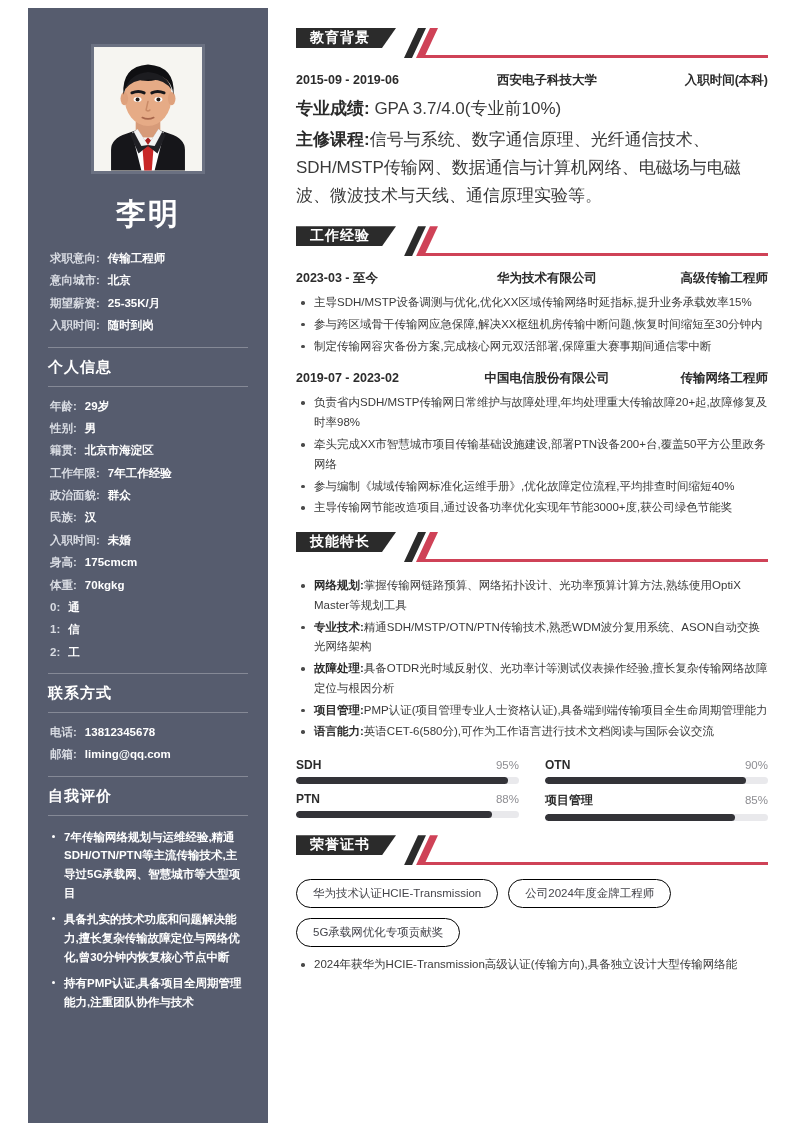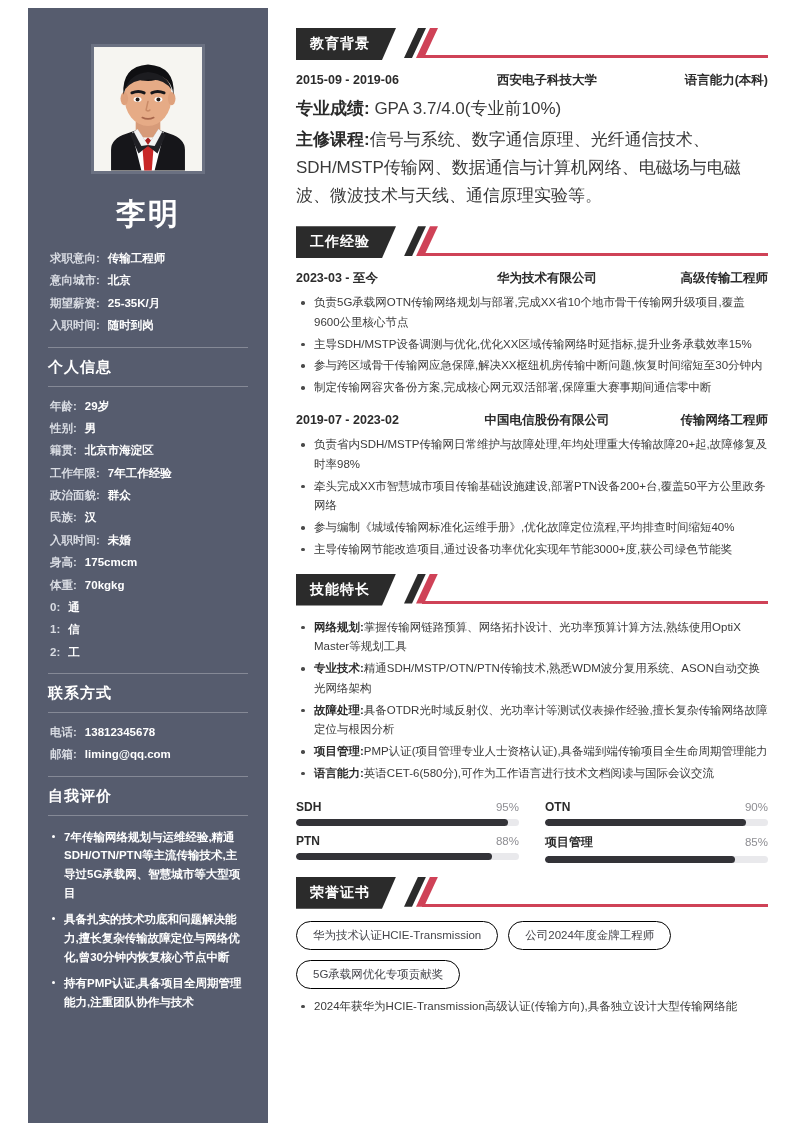--- a/index.html
+++ b/index.html
@@ -111,21 +111,21 @@
   }
 
   .sec-head {
     position: relative;
     height: 30px;
     margin-bottom: 14px;
   }
   .sec-badge {
     position: absolute;
     left: 0; top: 0;
-    height: 32px;
+    height: 20px;
     background: #2b2b2b;
     color: #ffffff;
     font-size: 14px;
     font-weight: 700;
     letter-spacing: 1px;
     display: flex;
     align-items: center;
     padding: 0 26px 0 14px;
     clip-path: polygon(0 0, 100% 0, calc(100% - 14px) 100%, 0 100%);
   }
@@ -402,21 +402,21 @@
       <div class="sec-head">
         <div class="sec-badge">教育背景</div>
         <div class="sec-slash"></div>
         <div class="sec-slash-red"></div>
         <div class="sec-line"></div>
       </div>
       <div class="edu-block">
         <div class="entry-head">
           <span class="eh-date">2015-09 - 2019-06</span>
           <span class="eh-org">西安电子科技大学</span>
-          <span class="eh-role">语言能力(本科)</span>
+          <span class="eh-role">入职时间(本科)</span>
         </div>
         <div class="detail-line">
           <b>专业成绩:</b><span> GPA 3.7/4.0(专业前10%)</span>
         </div>
         <div class="detail-line">
           <b>主修课程:</b><span>信号与系统、数字通信原理、光纤通信技术、SDH/MSTP传输网、数据通信与计算机网络、电磁场与电磁波、微波技术与天线、通信原理实验等。</span>
         </div>
       </div>
     </section>
 
@@ -428,21 +428,20 @@
         <div class="sec-line"></div>
       </div>
 
       <div class="work-block">
         <div class="entry-head">
           <span class="eh-date">2023-03 - 至今</span>
           <span class="eh-org">华为技术有限公司</span>
           <span class="eh-role">高级传输工程师</span>
         </div>
         <ul class="bullets">
-          <li>负责5G承载网OTN传输网络规划与部署,完成XX省10个地市骨干传输网升级项目,覆盖9600公里核心节点</li>
           <li>主导SDH/MSTP设备调测与优化,优化XX区域传输网络时延指标,提升业务承载效率15%</li>
           <li>参与跨区域骨干传输网应急保障,解决XX枢纽机房传输中断问题,恢复时间缩短至30分钟内</li>
           <li>制定传输网容灾备份方案,完成核心网元双活部署,保障重大赛事期间通信零中断</li>
         </ul>
       </div>
 
       <div class="work-block">
         <div class="entry-head">
           <span class="eh-date">2019-07 - 2023-02</span>
           <span class="eh-org">中国电信股份有限公司</span>

